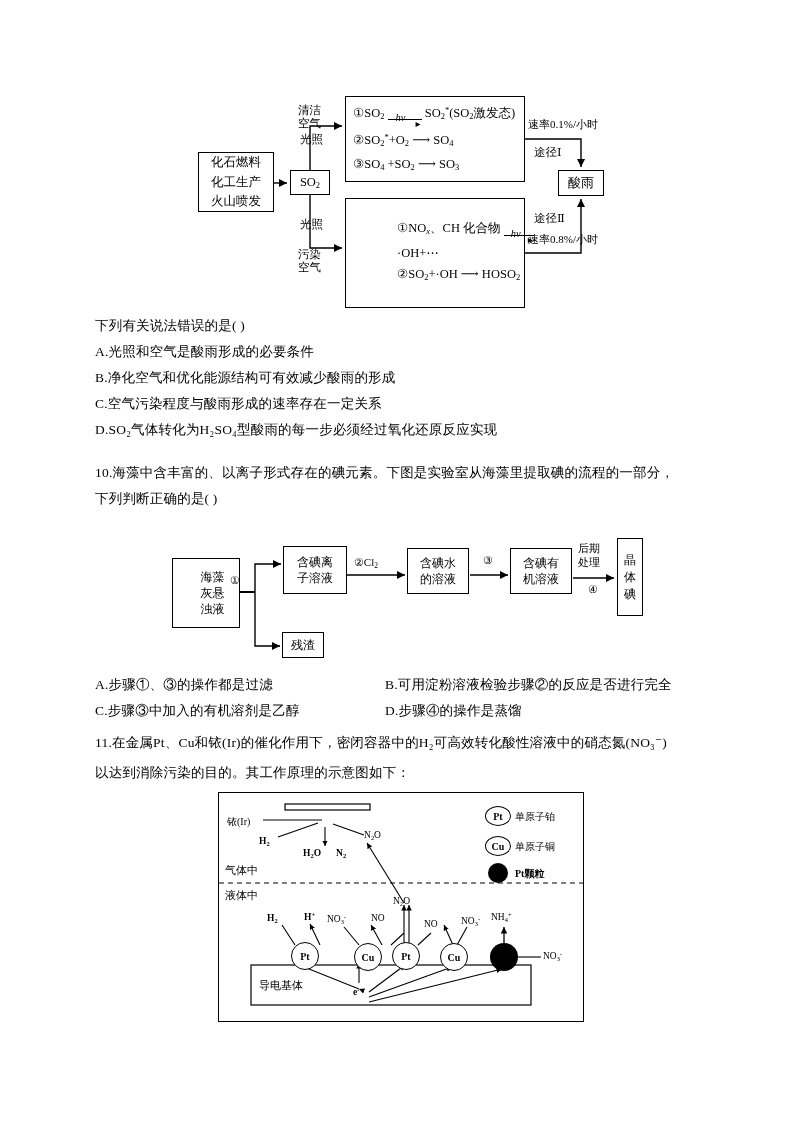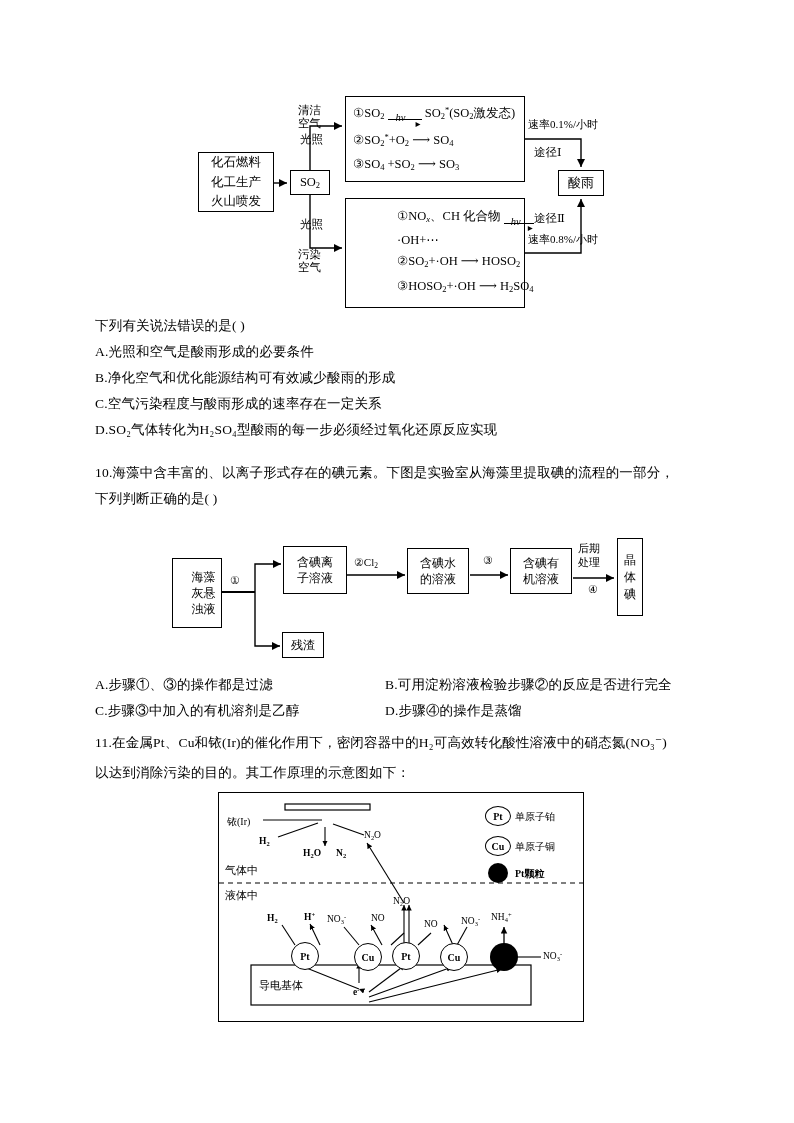--- a/index.html
+++ b/index.html
@@ -126,21 +126,20 @@
       <div class="eqline">
         ①NO<sub><i>x</i></sub>、CH 化合物
         <span style="display:inline-block; position:relative; width:30px;">
           <span style="position:absolute; left:7px; top:-9px; font-size:10.5px; font-style:italic;">hv</span>
           <span style="position:absolute; left:0; top:3px; width:30px; border-top:1.2px solid #000;"></span>
           <span style="position:absolute; left:24px; top:-3px; font-size:10px;">▸</span>
         </span>
       </div>
       <div class="eqline">·OH+⋯</div>
       <div class="eqline">②SO<sub>2</sub>+·OH ⟶ HOSO<sub>2</sub></div>
-      <div class="eqline">③HOSO<sub>2</sub>+·OH ⟶ H<sub>2</sub>SO<sub>4</sub></div>
     </div>
 
     <div class="lbl" style="left:528px; top:118px; font-size:11px;">速率0.1%/小时</div>
     <div class="lbl" style="left:534px; top:146px;">途径Ⅰ</div>
     <div class="lbl" style="left:534px; top:212px;">途径Ⅱ</div>
     <div class="lbl" style="left:528px; top:233px; font-size:11px;">速率0.8%/小时</div>
 
     <div class="bx rainbox">酸雨</div>
   </div>
 
@@ -169,21 +168,21 @@
       <path d="M255,72 L255,44 L281,44" fill="none" stroke="#000" stroke-width="1.4" marker-end="url(#ar2)"></path>
       <path d="M255,72 L255,126 L280,126" fill="none" stroke="#000" stroke-width="1.4" marker-end="url(#ar2)"></path>
 
       <line x1="347" y1="55" x2="405" y2="55" stroke="#000" stroke-width="1.4" marker-end="url(#ar2)"></line>
 
       <line x1="470" y1="55" x2="508" y2="55" stroke="#000" stroke-width="1.4" marker-end="url(#ar2)"></line>
 
       <line x1="573" y1="58" x2="614" y2="58" stroke="#000" stroke-width="1.4" marker-end="url(#ar2)"></line>
     </svg>
 
-    <div class="fbx" style="left:172px; top:38px; width:50px; height:70px;padding-left:13px;">
+    <div class="fbx" style="left:172px; top:38px; width:68px; height:70px;padding-left:13px;">
       <div>
         <div>海藻</div>
         <div>灰悬</div>
         <div>浊液</div>
       </div>
     </div>
     <div class="sm" style="left:230px; top:54px; font-size:11px;">①</div>
 
     <div class="fbx" style="left:283px; top:26px; width:64px; height:48px;">
       <div>

